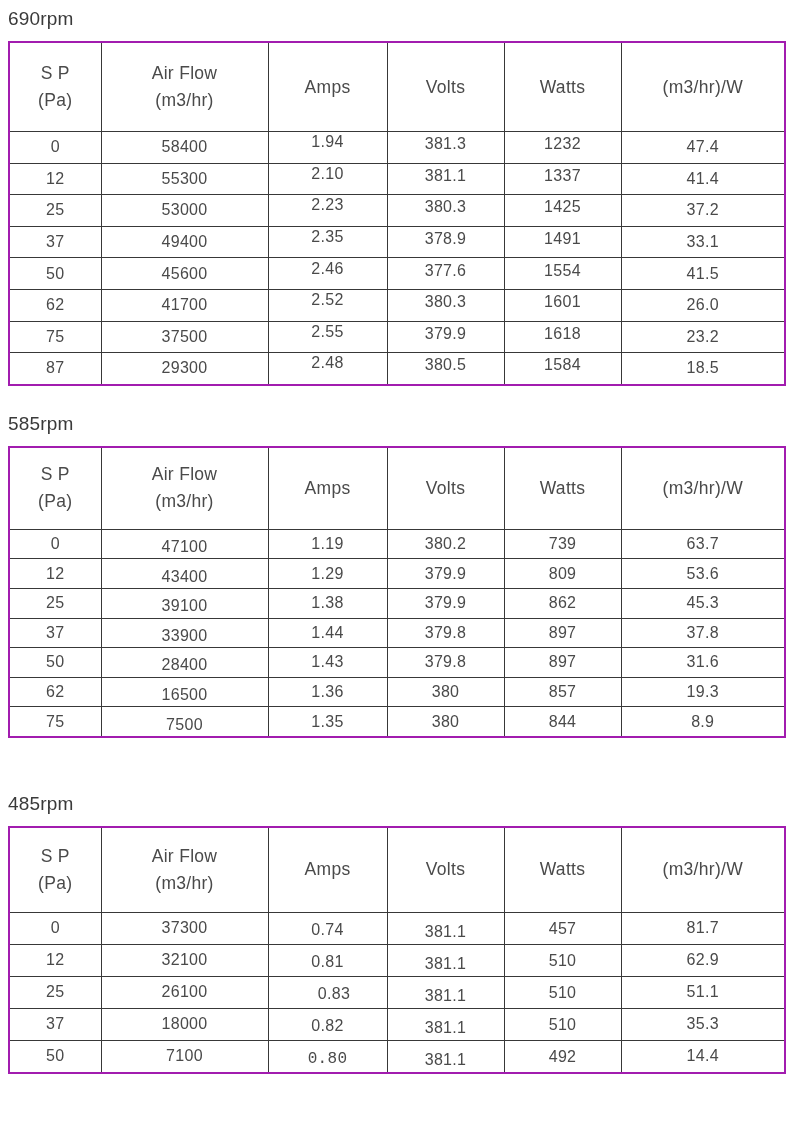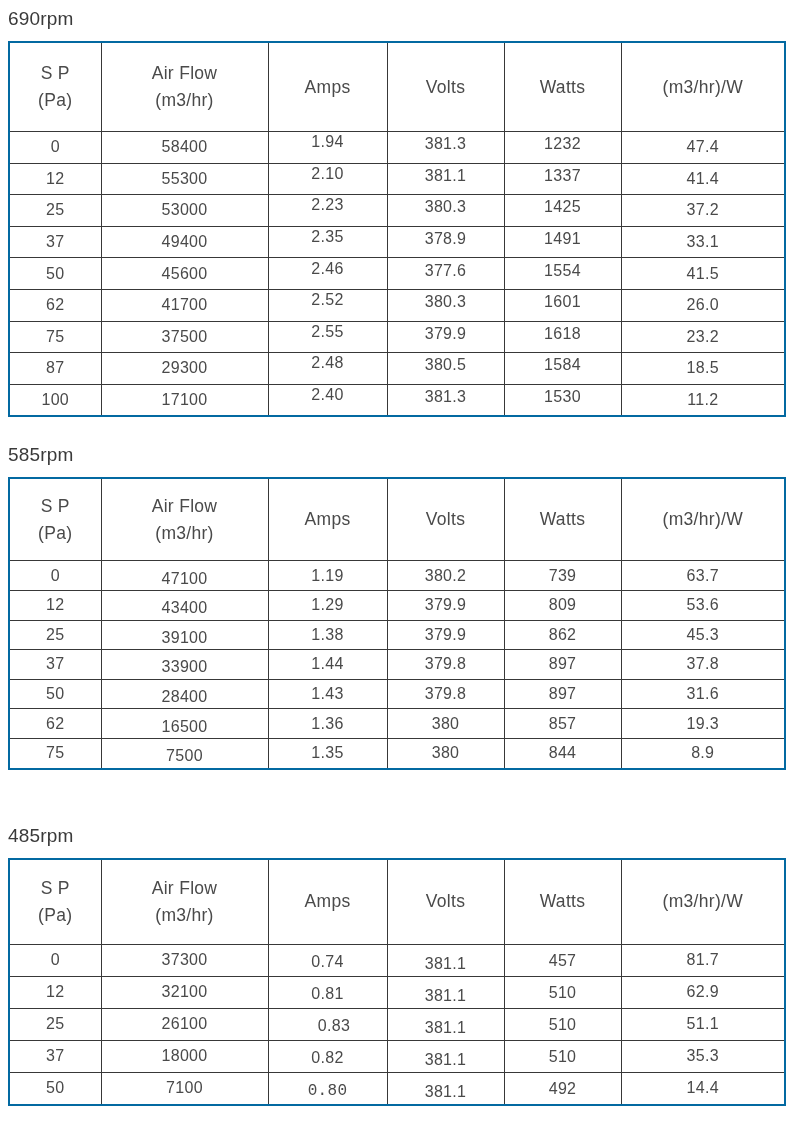--- a/index.html
+++ b/index.html
@@ -16,21 +16,21 @@
     font-size: 19px;
     line-height: 22px;
     color: #3a3a3a;
     letter-spacing: 0.2px;
     margin-bottom: 11px;
   }
   table.perf-table {
     border-collapse: collapse;
     table-layout: fixed;
     width: 776px;
-    border: 2px solid #0369a1;
+    border: 2px solid #a21caf;
   }
   table.perf-table th,
   table.perf-table td {
     border: 1.7px solid #383838;
     text-align: center;
     vertical-align: middle;
     font-weight: normal;
     color: #4a4a4a;
     padding: 0;
     overflow: hidden;
@@ -144,28 +144,20 @@
               <td style="height: 30.6px;"><span class="cellv">23.2</span></td>
             </tr>
             <tr>
               <td style="height: 30.6px;"><span class="cellv">87</span></td>
               <td style="height: 30.6px;"><span class="cellv">29300</span></td>
               <td style="height: 30.6px;"><span class="cellv" style="transform: translateY(-5px);">2.48</span></td>
               <td style="height: 30.6px;"><span class="cellv" style="transform: translateY(-3px);">380.5</span></td>
               <td style="height: 30.6px;"><span class="cellv" style="transform: translateY(-3px);">1584</span></td>
               <td style="height: 30.6px;"><span class="cellv">18.5</span></td>
             </tr>
-            <tr>
-              <td style="height: 30.6px;"><span class="cellv">100</span></td>
-              <td style="height: 30.6px;"><span class="cellv">17100</span></td>
-              <td style="height: 30.6px;"><span class="cellv" style="transform: translateY(-5px);">2.40</span></td>
-              <td style="height: 30.6px;"><span class="cellv" style="transform: translateY(-3px);">381.3</span></td>
-              <td style="height: 30.6px;"><span class="cellv" style="transform: translateY(-3px);">1530</span></td>
-              <td style="height: 30.6px;"><span class="cellv">11.2</span></td>
-            </tr>
           </tbody>
         </table>
       </section>
       <section class="table-block" style="margin-top: 27px;">
         <div class="table-title">585rpm</div>
         <table class="perf-table">
           <colgroup>
             <col style="width: 92px;">
             <col style="width: 167px;">
             <col style="width: 119px;">

